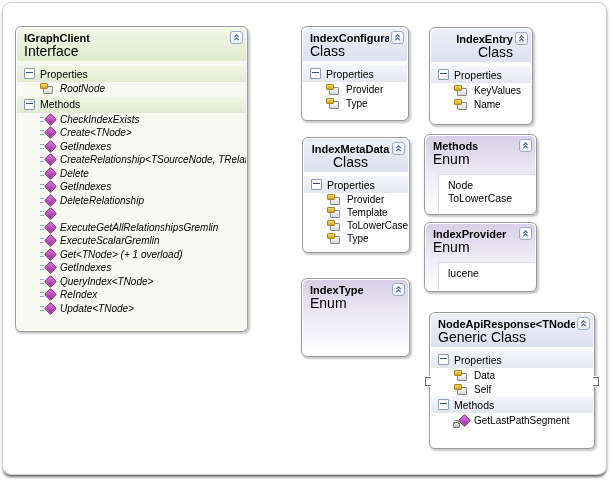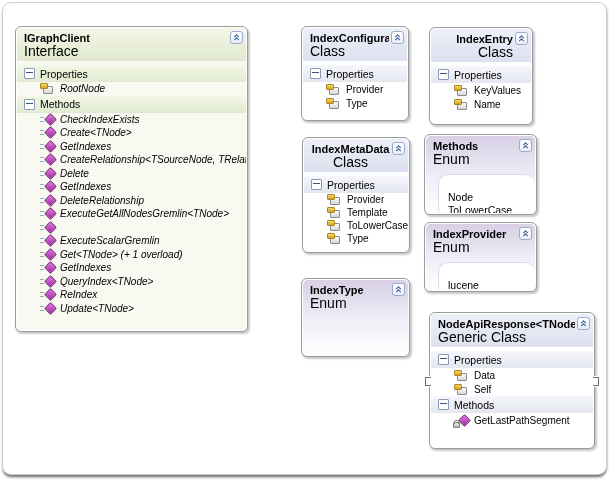--- a/index.html
+++ b/index.html
@@ -37,21 +37,21 @@
         border:1px solid #a8871e;border-radius:1px;}
   .icon-method::before{content:"";position:absolute;left:6px;top:1px;width:7px;height:7px;transform:rotate(45deg);
         background:linear-gradient(135deg,#e478e4,#9c2c9c);border:1px solid #7c287c;border-radius:1px;}
   .icon-method.lines::after{content:"";position:absolute;left:0;top:3px;width:4px;height:3px;
         border-top:1px solid #8fb0b8;border-bottom:1px solid #8fb0b8;}
   .lock{position:absolute;left:-1px;bottom:-2px;width:5px;height:4px;border:1px solid #7a7a7a;
         background:linear-gradient(#f0f0f0,#b8b8b8);border-radius:1px;}
   .lock::before{content:"";position:absolute;left:0px;top:-3px;width:3px;height:3px;border:1px solid #8a8a8a;
         border-bottom:none;border-radius:2px 2px 0 0;background:transparent;}
   .enum-vals{flex:1;margin:4px 0 0 12px;background:#fff;border-left:1px solid #ddd9e8;border-top:1px solid #ddd9e8;
-        padding:16px 0 2px 9px;border-radius:10px;}
+        padding:4px 0 2px 9px;}
   .eval{font-size:10.5px;line-height:13px;white-space:nowrap;}
   .handle{position:absolute;width:7px;height:7px;background:#fff;border:1px solid #6e6e6e;box-shadow:0 0 0 1px #fff;top:50%;margin-top:-4px;}
   .handle.hl{left:-5px;} .handle.hr{right:-5px;}
   .chev{display:block;}
 </style>
 </head>
 <body>
 
 <div class="frame">
 
@@ -103,24 +103,24 @@
         <div class="row">
             <span class="mi icon-method lines"></span>
             <span>GetIndexes</span>
           </div>
         <div class="row">
             <span class="mi icon-method lines"></span>
             <span>DeleteRelationship</span>
           </div>
         <div class="row">
             <span class="mi icon-method lines"></span>
-            <span>ExecuteGetAllNodesGremlin&lt;TNode&gt;</span>
-          </div>
-        <div class="row">
-            <span class="mi icon-method lines"></span>
+          </div>
+        <div class="row">
+            <span class="mi icon-method lines"></span>
+            <span>ExecuteGetAllRelationshipsGremlin</span>
           </div>
         <div class="row">
             <span class="mi icon-method lines"></span>
             <span>ExecuteScalarGremlin</span>
           </div>
         <div class="row">
             <span class="mi icon-method lines"></span>
             <span>Get&lt;TNode&gt; (+ 1 overload)</span>
           </div>
         <div class="row">

